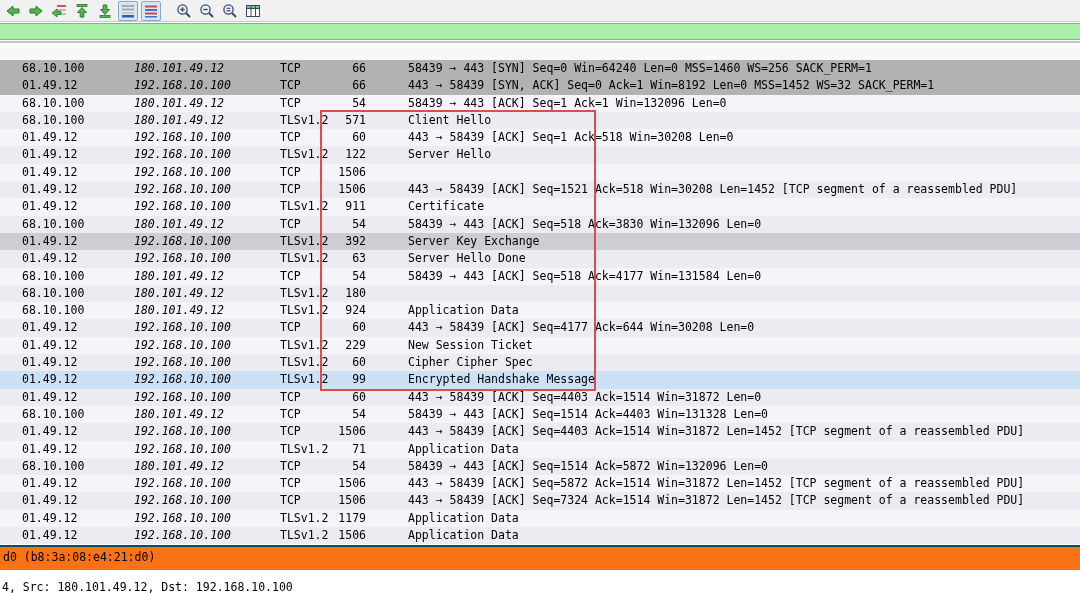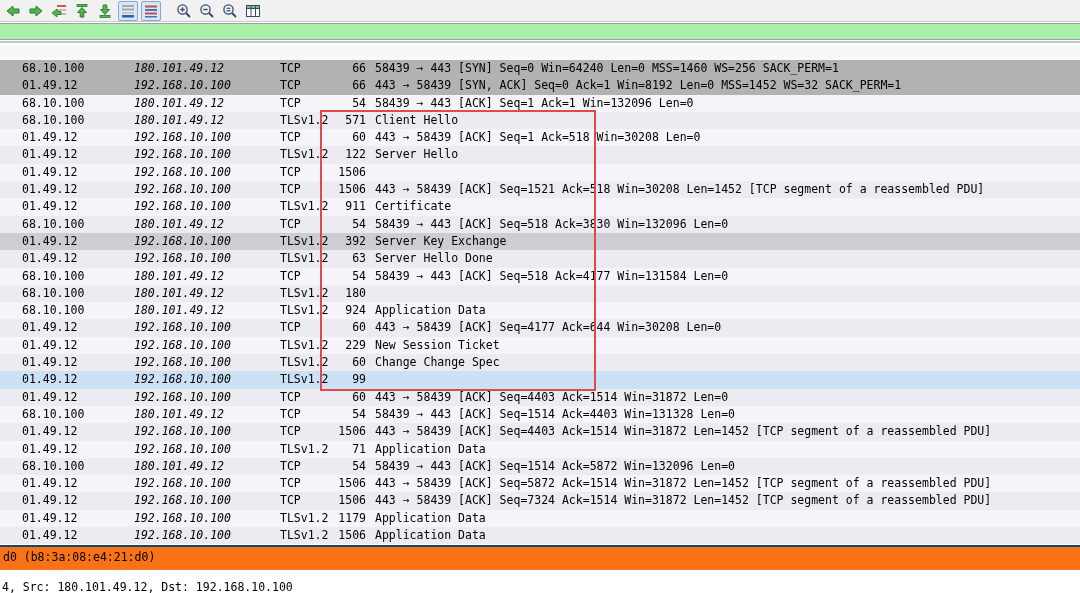--- a/index.html
+++ b/index.html
@@ -37,21 +37,21 @@
   .prow.even{background:#f5f5f9;}
   .prow.odd{background:#ebebf1;}
   .prow.gray-dark{background:#b2b2b2;}
   .prow.gray-sel{background:#cdced4;}
   .prow.blue-sel{background:#cde1f5;}
   .prow .c{overflow:hidden;}
   .c-src{padding-left:3px;}
   .c-dst{padding-left:5px;font-style:italic;}
   .c-proto{padding-left:4px;}
   .c-len{text-align:right;padding-right:5px;}
-  .c-info{padding-left:4px;}
+  .c-info{padding-left:4px;margin-left:33px;}
 
   
   .red-rect{position:absolute;left:320px;top:110px;width:272px;height:277px;
             border:2px solid #e04a4a;pointer-events:none;z-index:5;background:transparent;}
 
   
   .detail{position:absolute;top:545px;left:0;width:1080px;height:48px;background:#f97316;
           border-top:2px solid #0c4a6e;box-sizing:border-box;}
   .d-line1{height:20px;line-height:20px;padding-left:3px;white-space:nowrap;overflow:hidden;}
   .d-white{position:absolute;top:23px;left:0;width:1080px;height:25px;background:#ffffff;}
@@ -271,27 +271,28 @@
         <div class="c c-dst">192.168.10.100</div>
         <div class="c c-proto">TLSv1.2</div>
         <div class="c c-len">229</div>
         <div class="c c-info">New Session Ticket</div>
       </div>
       <div class="prow odd">
         <div class="c c-src">01.49.12</div>
         <div class="c c-dst">192.168.10.100</div>
         <div class="c c-proto">TLSv1.2</div>
         <div class="c c-len">60</div>
-        <div class="c c-info">Change Change Spec</div>
+        <div class="c c-info">Cipher Cipher Spec</div>
       </div>
       <div class="prow blue-sel">
         <div class="c c-src">01.49.12</div>
         <div class="c c-dst">192.168.10.100</div>
         <div class="c c-proto">TLSv1.2</div>
         <div class="c c-len">99</div>
+        <div class="c c-info">Encrypted Handshake Message</div>
       </div>
       <div class="prow odd">
         <div class="c c-src">01.49.12</div>
         <div class="c c-dst">192.168.10.100</div>
         <div class="c c-proto">TCP</div>
         <div class="c c-len">60</div>
         <div class="c c-info">443 → 58439 [ACK] Seq=4403 Ack=1514 Win=31872 Len=0</div>
       </div>
       <div class="prow even">
         <div class="c c-src">68.10.100</div>

